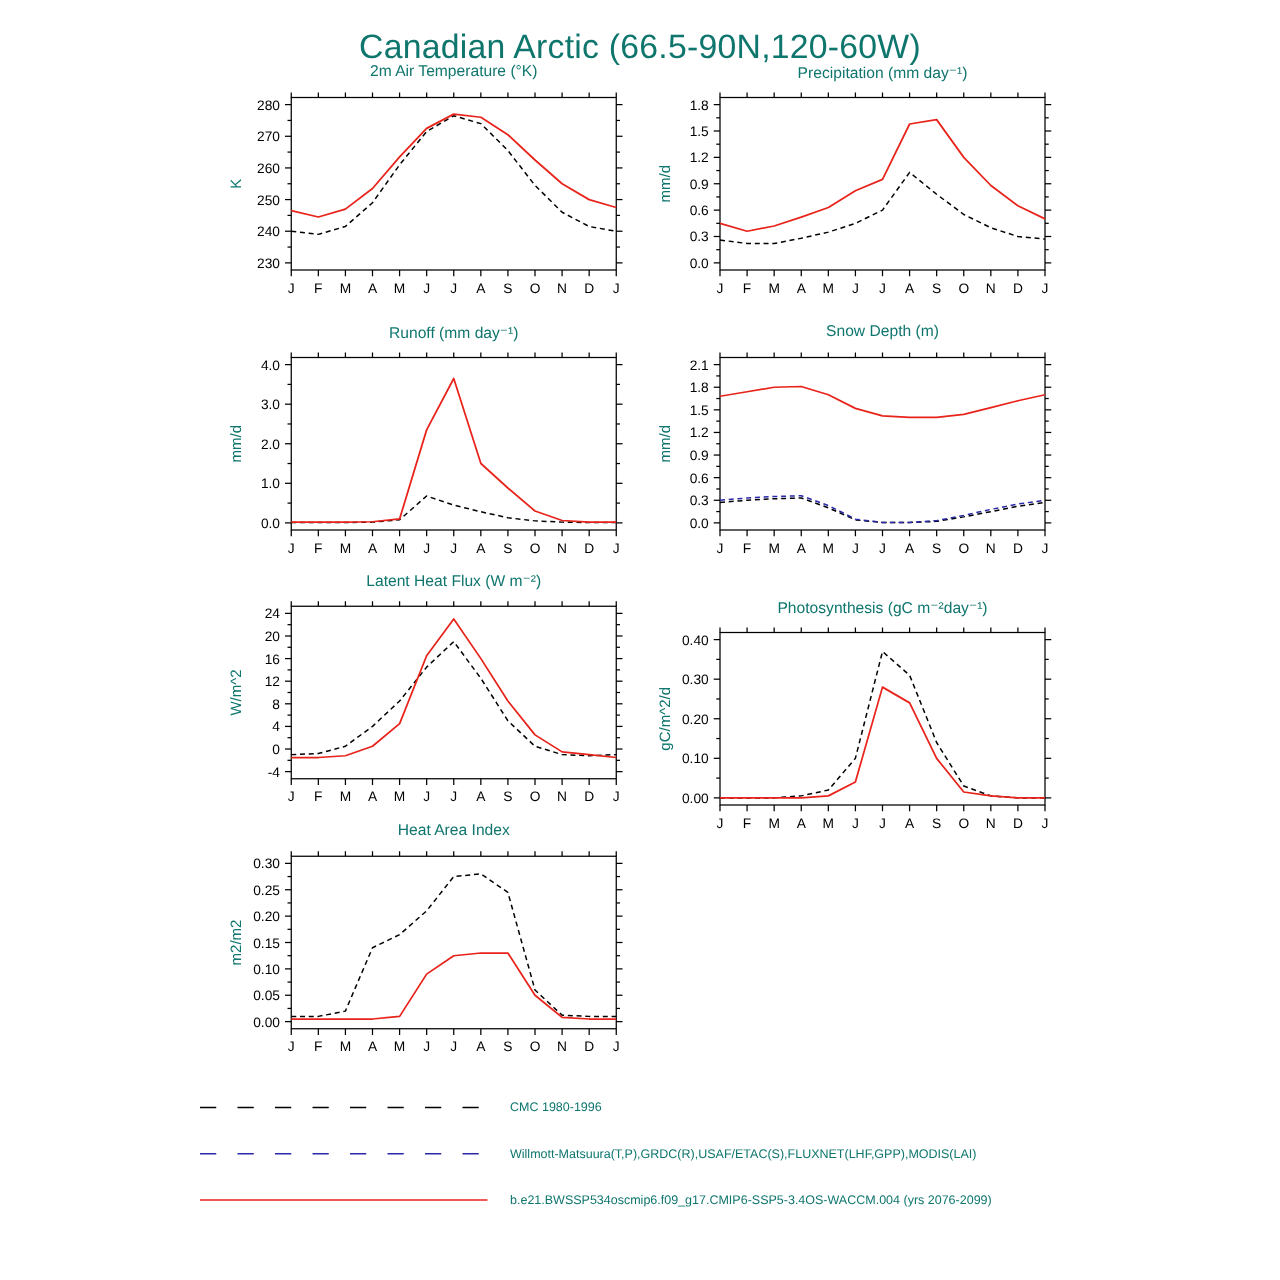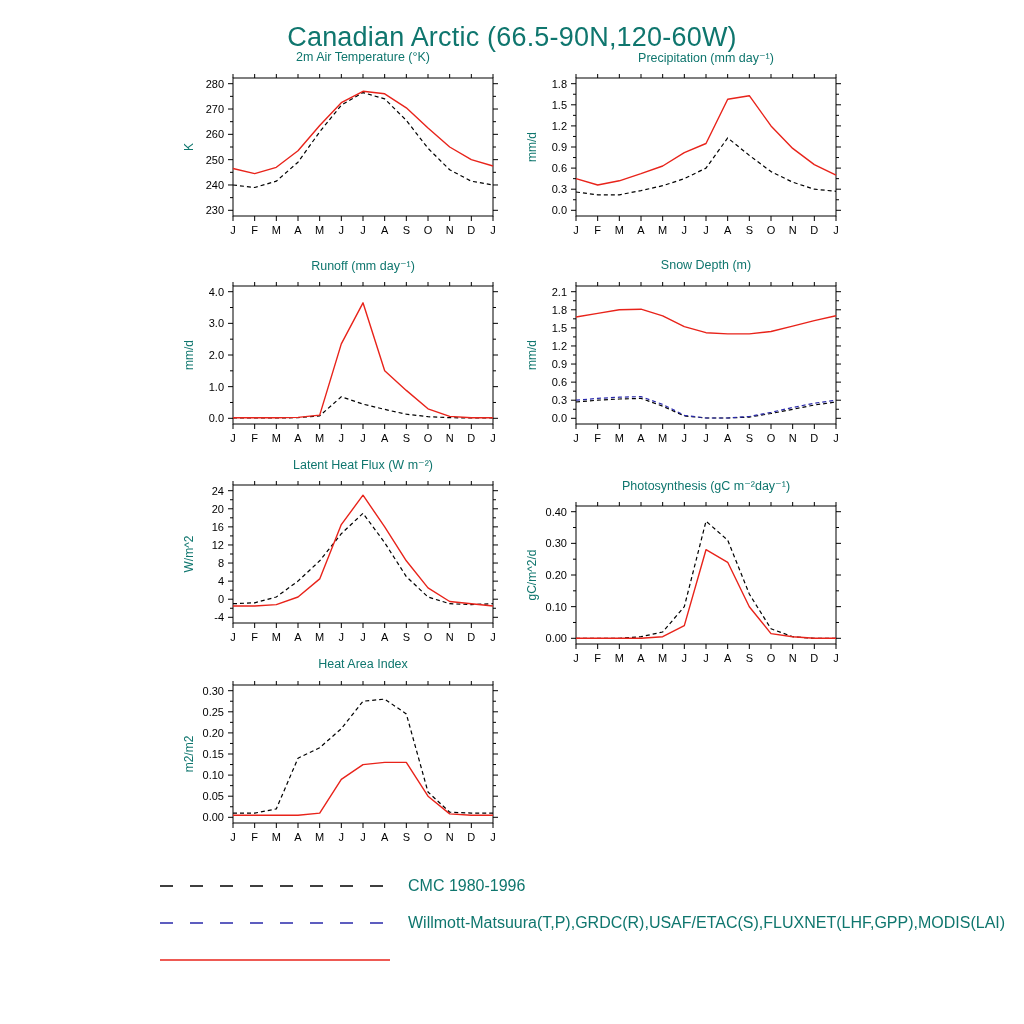--- a/index.html
+++ b/index.html
@@ -20,21 +20,21 @@
   .chart-ylabel {
     position:absolute; left:-34px; top:94px; width:120px; height:14px;
     text-align:center; font-size:12px;
     transform:rotate(-90deg);
   }
   .chart-svg { position:absolute; left:0; top:22px; overflow:visible; }
   svg text { font-family:"Liberation Sans","DejaVu Sans",sans-serif; fill:#000; }
   .legend { position:absolute; left:158px; top:876px; width:860px; }
   .legend-row { display:flex; align-items:center; height:20px; margin-bottom:17px; }
   .legend-swatch { flex:0 0 234px; height:20px; }
-  .legend-label { margin-left:16px; font-size:16px; white-space:nowrap; }
+  .legend-label { margin-left:16px; font-size:10px; white-space:nowrap; }
 </style>
 </head>
 <body>
 
 <div class="page">
 
   <div class="figure-title">Canadian Arctic (66.5-90N,120-60W)</div>
 
   <div class="chart" style="left:163px; top:46px;">
     <div class="chart-title">2m Air Temperature (°K)</div>
@@ -606,16 +606,17 @@
     <div class="legend-row">
       <svg class="legend-swatch" viewBox="0 0 234 20">
         <line id="legend-line-1" x1="2" y1="10" x2="232" y2="10" stroke="#2929aa" stroke-width="1.3" stroke-dasharray="13 17"></line>
       </svg>
       <span class="legend-label">Willmott-Matsuura(T,P),GRDC(R),USAF/ETAC(S),FLUXNET(LHF,GPP),MODIS(LAI)</span>
     </div>
     <div class="legend-row">
       <svg class="legend-swatch" viewBox="0 0 234 20">
         <line id="legend-line-2" x1="2" y1="10" x2="232" y2="10" stroke="#e8231a" stroke-width="1.3"></line>
       </svg>
+      <span class="legend-label">b.e21.BWSSP534oscmip6.f09_g17.CMIP6-SSP5-3.4OS-WACCM.004 (yrs 2076-2099)</span>
     </div>
   </div>
 
 </div>
 
 </body></html>

